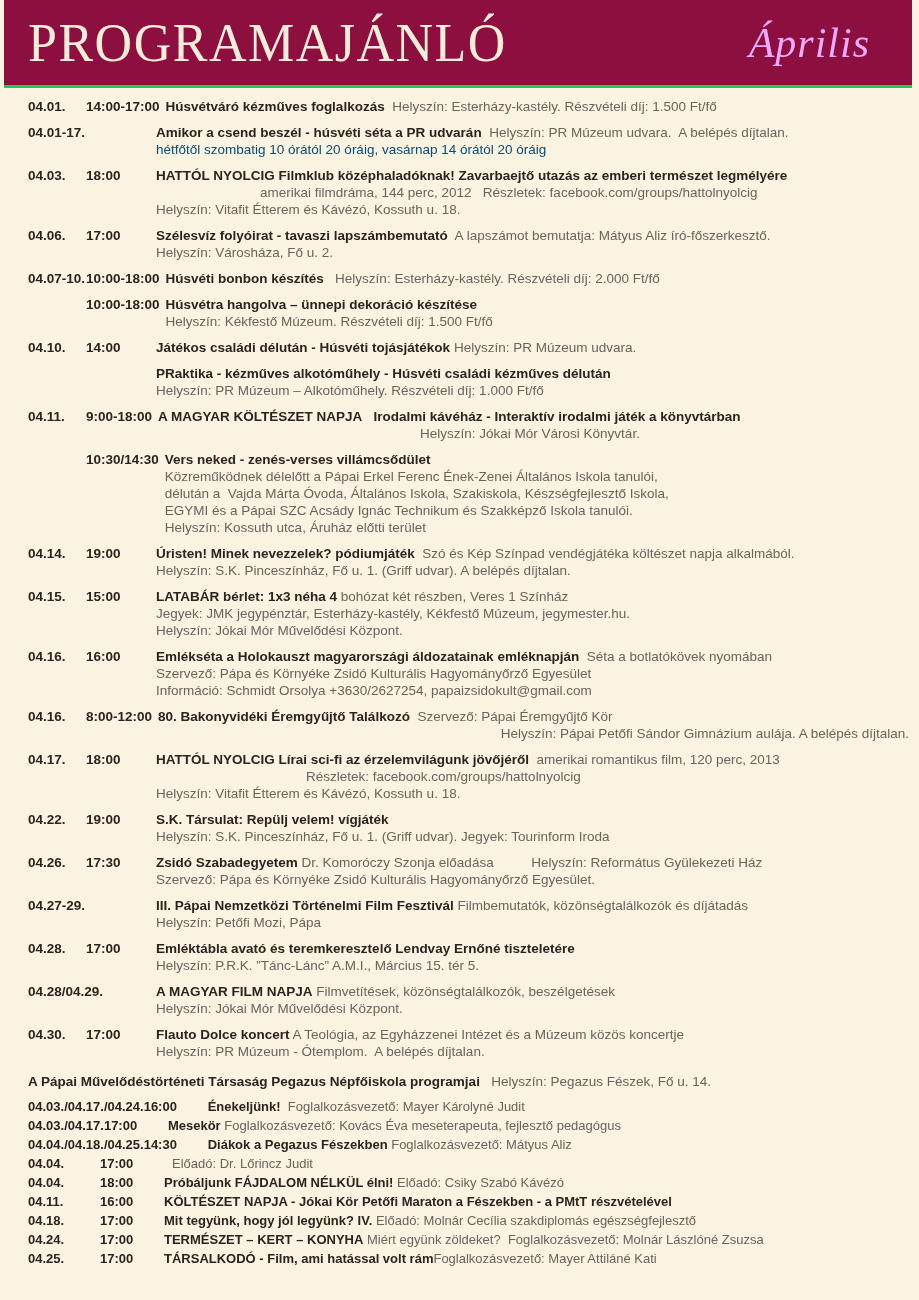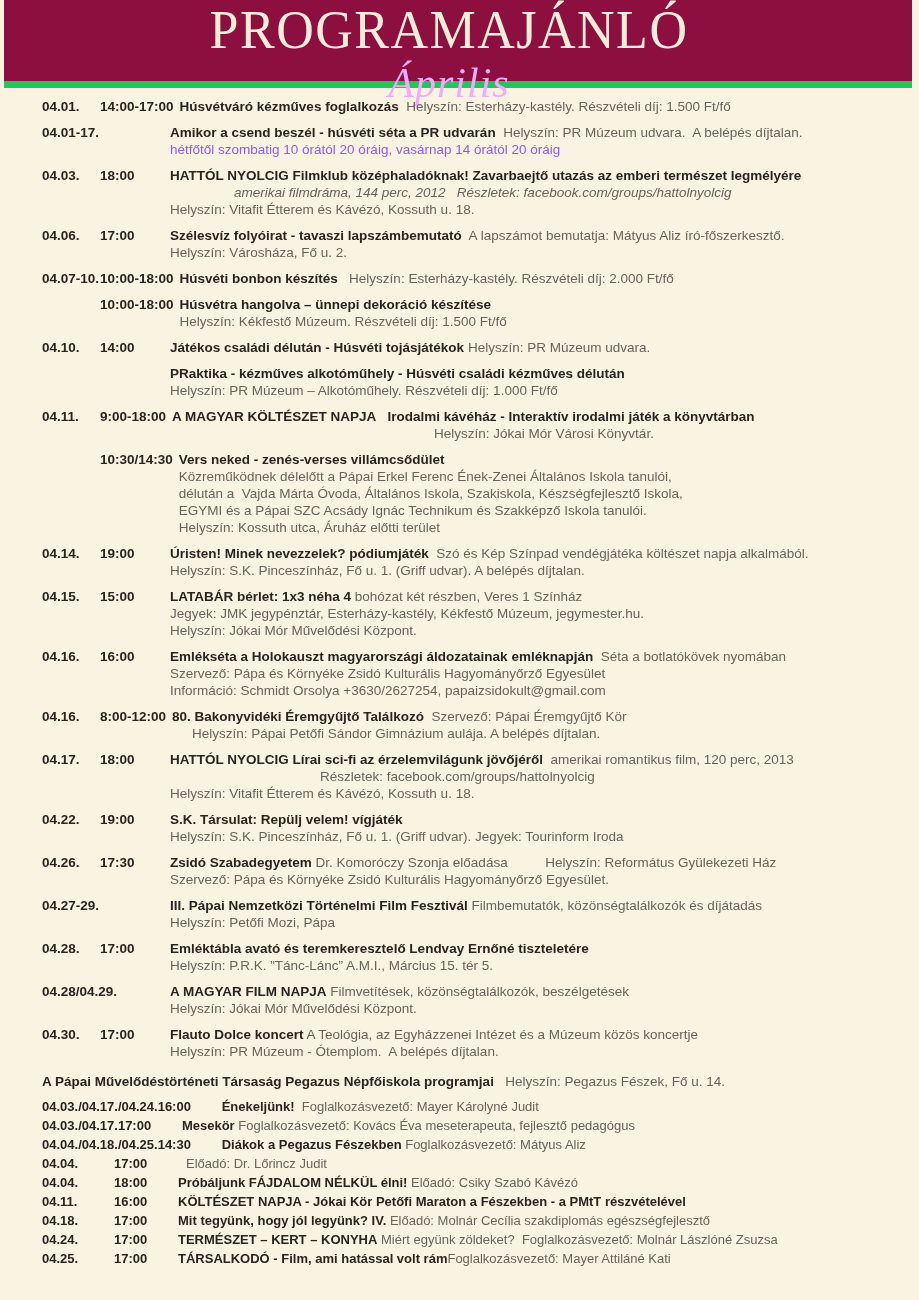--- a/index.html
+++ b/index.html
@@ -7,45 +7,45 @@
     width:919px;height:1300px;overflow:hidden;
     background:#FBF3E1;
     font-family:"Liberation Sans","DejaVu Sans",sans-serif;
     -webkit-font-smoothing:antialiased;
   }
   
   .header{
     height:88px;
     margin:0 7px 0 4px;
     background:#8C0F3F;
-    border-bottom:7px solid #22c55e;
+    border-bottom:3px solid #22c55e;
     display:flex;justify-content:space-between;align-items:center;
-    padding:0 42px 0 24px;box-sizing:border-box;flex-direction:column;
+    padding:0 42px 0 24px;box-sizing:border-box;
   }
   .header .title{
     font-family:"Liberation Serif","DejaVu Serif",serif;
     font-size:52px;letter-spacing:1.5px;color:#F6ECDA;
     font-weight:400;transform:scaleY(1.04);
   }
   .header .month{
     font-family:"Liberation Serif","DejaVu Serif",serif;
     font-style:italic;font-size:42px;color:#f0abfc;letter-spacing:1px;
   }
   
-  .page{padding:10px 10px 0 42px;}
+  .page{padding:10px 10px 0 28px;}
   .row{display:flex;align-items:flex-start;}
   .main-row{margin-bottom:9px;font-size:13.5px;}
   .date{min-width:58px;font-weight:700;color:#2A2420;line-height:17px;flex-shrink:0;}
   .date.wide{min-width:128px;}
   .time{min-width:64px;font-weight:700;color:#2A2420;line-height:17px;margin-right:6px;flex-shrink:0;}
   .content{flex:1;min-width:0;}
   .line{line-height:17px;white-space:pre-wrap;}
   .seg-b{font-weight:700;color:#2A2420;}
   .seg-g{color:#6A635C;}
-  .seg-d{color:#8b5cf6;}
+  .seg-d{color:#0c4a6e;}
   
   .section-header{font-size:13.5px;margin:13px 0 8px 0;white-space:pre-wrap;line-height:18px;}
   .sub-row{margin-bottom:3px;font-size:13px;}
   .sub-row .date{min-width:72px;line-height:16px;}
   .sub-row .time{min-width:56px;line-height:16px;margin-right:8px;}
   .sub-row .line{line-height:16px;}
 </style>
 </head>
 <body>
 
@@ -68,21 +68,21 @@
         <div class="content">
           <div class="line"><span class="seg-b">Amikor a csend beszél - húsvéti séta a PR udvarán</span><span class="seg-g">  Helyszín: PR Múzeum udvara.  A belépés díjtalan.</span></div>
           <div class="line"><span class="seg-d">hétfőtől szombatig 10 órától 20 óráig, vasárnap 14 órától 20 óráig</span></div>
         </div>
       </div>
       <div class="row main-row">
         <div class="date">04.03.</div>
         <div class="time">18:00</div>
         <div class="content">
           <div class="line"><span class="seg-b">HATTÓL NYOLCIG Filmklub középhaladóknak! Zavarbaejtő utazás az emberi természet legmélyére</span></div>
-          <div class="line" style="margin-left: 64px; font-style: italic;"><span class="seg-g">amerikai filmdráma, 144 perc, 2012   Részletek: facebook.com/groups/hattolnyolcig</span></div>
+          <div class="line" style="margin-left: 104px;"><span class="seg-g">amerikai filmdráma, 144 perc, 2012   Részletek: facebook.com/groups/hattolnyolcig</span></div>
           <div class="line"><span class="seg-g">Helyszín: Vitafit Étterem és Kávézó, Kossuth u. 18.</span></div>
         </div>
       </div>
       <div class="row main-row">
         <div class="date">04.06.</div>
         <div class="time">17:00</div>
         <div class="content">
           <div class="line"><span class="seg-b">Szélesvíz folyóirat - tavaszi lapszámbemutató</span><span class="seg-g">  A lapszámot bemutatja: Mátyus Aliz író-főszerkesztő.</span></div>
           <div class="line"><span class="seg-g">Helyszín: Városháza, Fő u. 2.</span></div>
         </div>
@@ -159,21 +159,21 @@
           <div class="line"><span class="seg-b">Emlékséta a Holokauszt magyarországi áldozatainak emléknapján</span><span class="seg-g">  Séta a botlatókövek nyomában</span></div>
           <div class="line"><span class="seg-g">Szervező: Pápa és Környéke Zsidó Kulturális Hagyományőrző Egyesület</span></div>
           <div class="line"><span class="seg-g">Információ: Schmidt Orsolya +3630/2627254, papaizsidokult@gmail.com</span></div>
         </div>
       </div>
       <div class="row main-row">
         <div class="date">04.16.</div>
         <div class="time">8:00-12:00</div>
         <div class="content">
           <div class="line"><span class="seg-b">80. Bakonyvidéki Éremgyűjtő Találkozó</span><span class="seg-g">  Szervező: Pápai Éremgyűjtő Kör</span></div>
-          <div class="line" style="margin-left: 20px;"><span class="seg-g">Helyszín: Pápai Petőfi Sándor Gimnázium aulája. A belépés díjtalan.</span></div>
+          <div class="line" style="margin-left: 20px; text-align: right;"><span class="seg-g">Helyszín: Pápai Petőfi Sándor Gimnázium aulája. A belépés díjtalan.</span></div>
         </div>
       </div>
       <div class="row main-row">
         <div class="date">04.17.</div>
         <div class="time">18:00</div>
         <div class="content">
           <div class="line"><span class="seg-b">HATTÓL NYOLCIG Lírai sci-fi az érzelemvilágunk jövőjéről</span><span class="seg-g">  amerikai romantikus film, 120 perc, 2013</span></div>
           <div class="line" style="margin-left: 150px;"><span class="seg-g">Részletek: facebook.com/groups/hattolnyolcig</span></div>
           <div class="line"><span class="seg-g">Helyszín: Vitafit Étterem és Kávézó, Kossuth u. 18.</span></div>
         </div>

